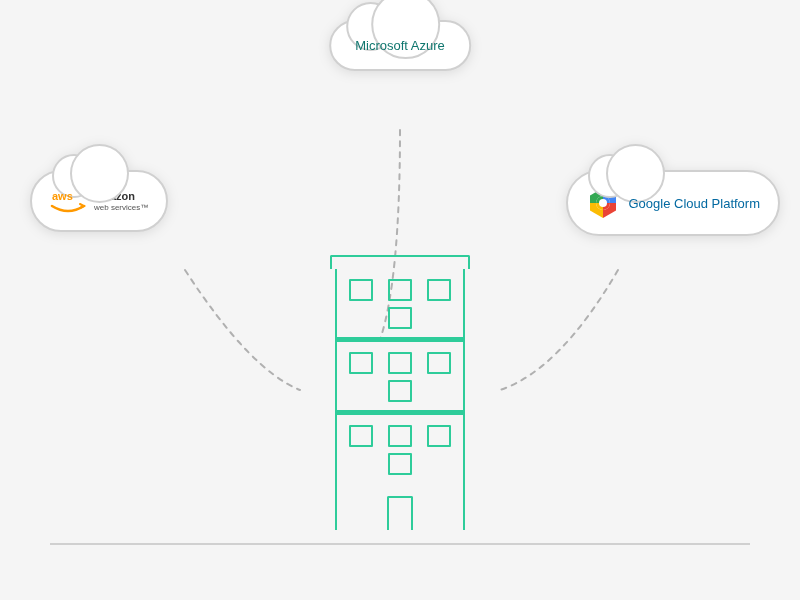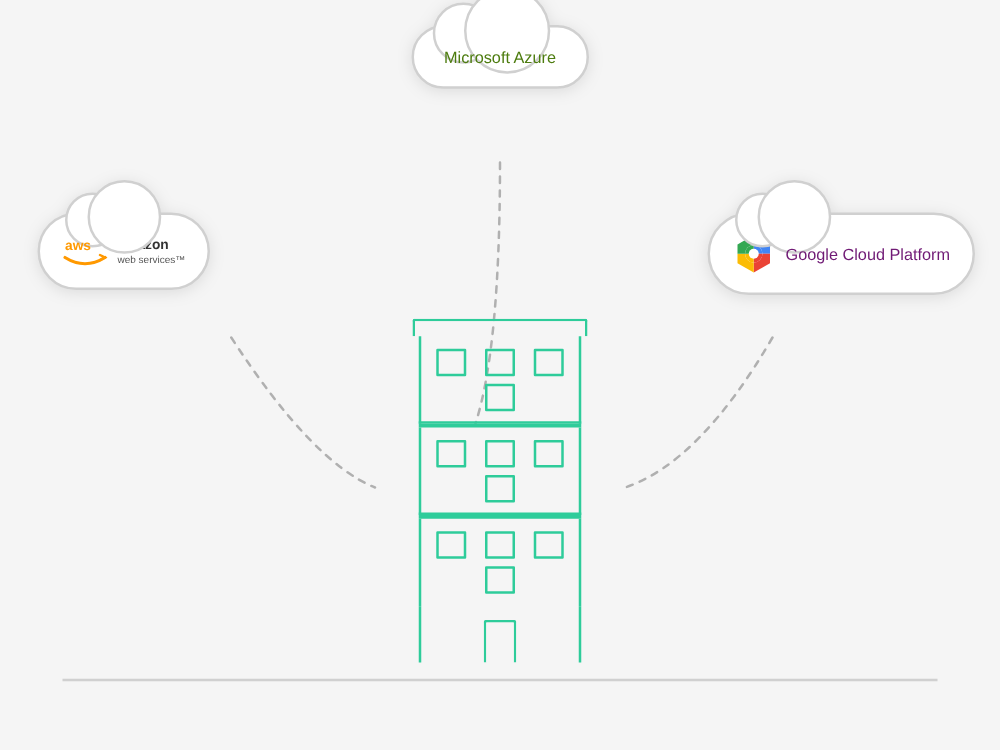--- a/index.html
+++ b/index.html
@@ -57,21 +57,21 @@
 
     .cloud-shape::after {
       width: 55px;
       height: 55px;
       top: -28px;
       left: 38px;
     }
 
     .cloud-label {
       font-size: 13px;
-      color: #4d7c0f;
+      color: #0f766e;
       white-space: nowrap;
       font-weight: 400;
       position: relative;
       z-index: 1;
     }
 
     
     .cloud-azure {
       top: 20px;
       left: 50%;
@@ -261,21 +261,21 @@
         <path d="M17,17 L4,17 L4,9.5 L17,2 Z" fill="#34A853"></path>
 
         <circle cx="17" cy="17" r="7" fill="white"></circle>
 
         <path d="M17,10 A7,7 0 0,1 24,17 L17,17 Z" fill="#4285F4"></path>
         <path d="M24,17 A7,7 0 0,1 17,24 L17,17 Z" fill="#EA4335"></path>
         <path d="M17,24 A7,7 0 0,1 10,17 L17,17 Z" fill="#FBBC05"></path>
         <path d="M10,17 A7,7 0 0,1 17,10 L17,17 Z" fill="#34A853"></path>
         <circle cx="17" cy="17" r="4" fill="white"></circle>
       </svg>
-      <span class="cloud-label" style="color:#701a75;">Google Cloud Platform</span>
+      <span class="cloud-label" style="color:#0369a1;">Google Cloud Platform</span>
     </div>
   </div>
 
   <div class="building-container">
     <div class="building">
 
       <div class="building-roof"></div>
 
       <div class="building-floor" style="height:70px;">
         <div class="window"></div>

